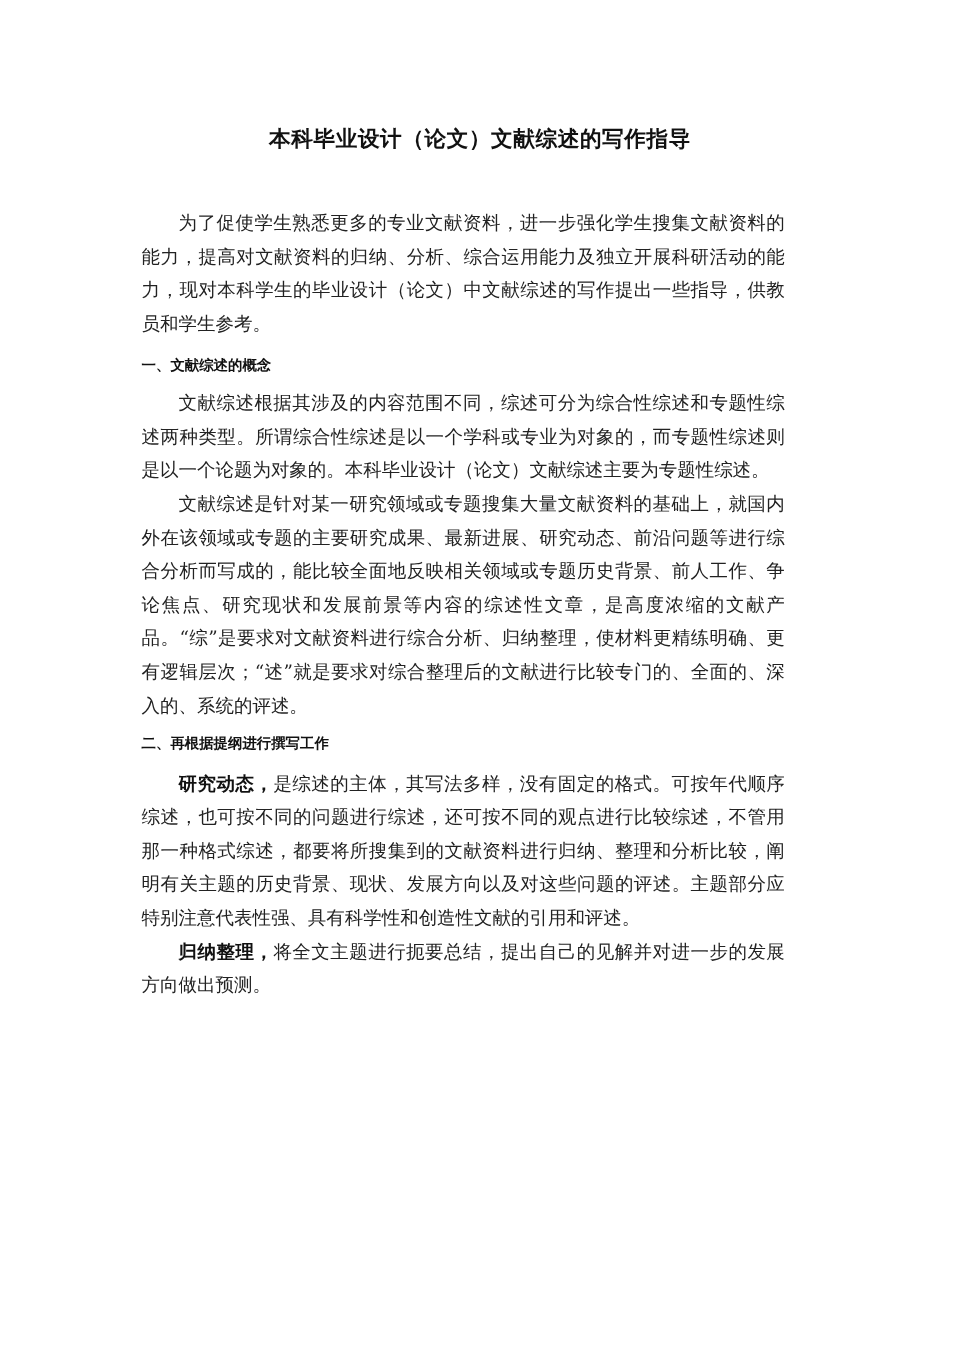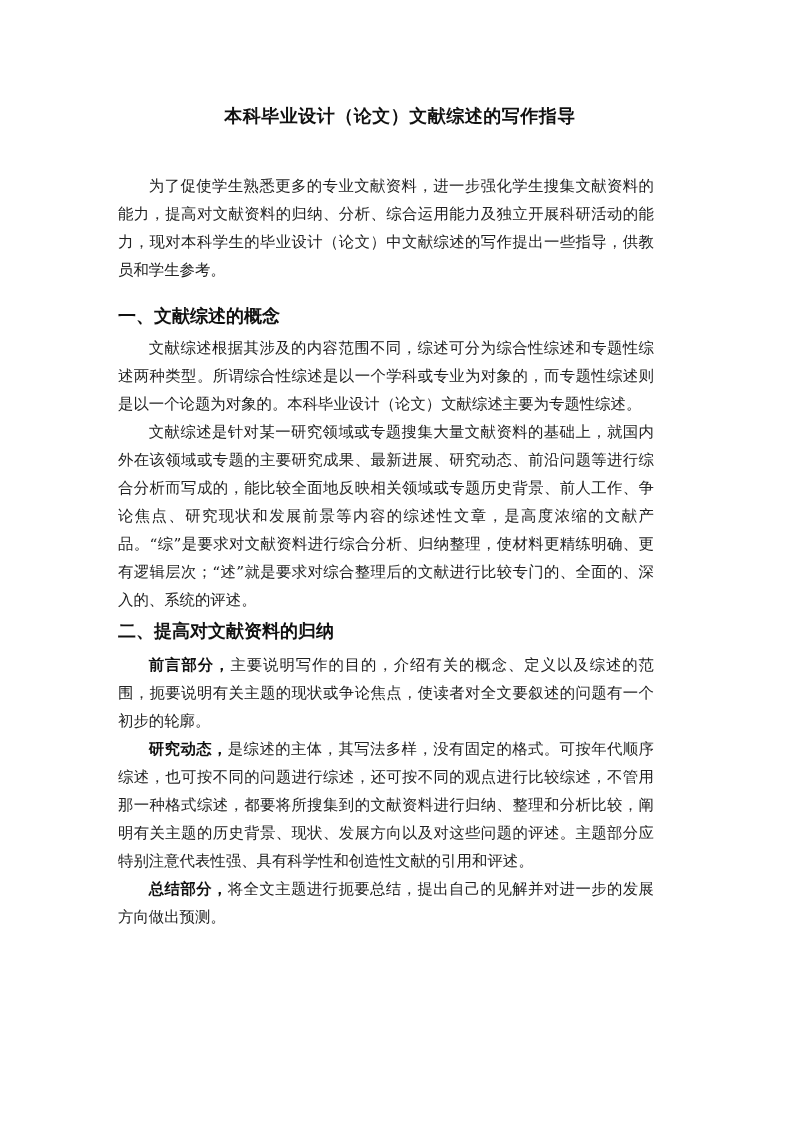--- a/index.html
+++ b/index.html
@@ -46,53 +46,50 @@
     .para {
       margin: 0;
       text-indent: 2em;
       text-align: justify;
       text-justify: inter-character;
     }
     .heading {
       margin: 0;
       font-family: "DejaVu Sans", "Liberation Sans", sans-serif;
       font-weight: bold;
-      font-size: 18px;
+      font-size: 12px;
       line-height: 32px;
       color: #111;
     }
     .lead {
       font-family: "DejaVu Sans", "Liberation Sans", sans-serif;
       font-weight: bold;
       color: #111;
     }
   </style>
 </head>
 <body>
 
 <div class="page">
 
   <div class="title">本科毕业设计（论文）文献综述的写作指导</div>
 
   <div class="body">
 
-    <p class="para" style="margin-bottom:16px;">为了促使学生熟悉更多的专业文献资料，进一步强化学生搜集文献资料的能力，提高对文献资料的归纳、分析、综合运用能力及独立开展科研活动的能力，现对本科学生的毕业设计（论文）中文献综述的写作提出一些指导，供教员和学生参考。</p>
+    <p class="para" style="margin-bottom:4px;">为了促使学生熟悉更多的专业文献资料，进一步强化学生搜集文献资料的能力，提高对文献资料的归纳、分析、综合运用能力及独立开展科研活动的能力，现对本科学生的毕业设计（论文）中文献综述的写作提出一些指导，供教员和学生参考。</p>
 
     <h2 class="heading" style="margin-top:1px; margin-bottom:2px;">一、文献综述的概念</h2>
     <p class="para">文献综述根据其涉及的内容范围不同，综述可分为综合性综述和专题性综述两种类型。所谓综合性综述是以一个学科或专业为对象的，而专题性综述则是以一个论题为对象的。本科毕业设计（论文）文献综述主要为专题性综述。</p>
     <p class="para">文献综述是针对某一研究领域或专题搜集大量文献资料的基础上，就国内外在该领域或专题的主要研究成果、最新进展、研究动态、前沿问题等进行综合分析而写成的，能比较全面地反映相关领域或专题历史背景、前人工作、争论焦点、研究现状和发展前景等内容的综述性文章，是高度浓缩的文献产品。“综”是要求对文献资料进行综合分析、归纳整理，使材料更精练明确、更有逻辑层次；“述”就是要求对综合整理后的文献进行比较专门的、全面的、深入的、系统的评述。</p>
 
-    <h2 class="heading" style="margin-top:1px; margin-bottom:4px;">二、提高对文献资料的归纳</h2>
+    <h2 class="heading" style="margin-top:1px; margin-bottom:4px;">二、再根据提纲进行撰写工作</h2>
 
-    <p class="para">
-      <span class="lead">前言部分，</span><span>主要说明写作的目的，介绍有关的概念、定义以及综述的范围，扼要说明有关主题的现状或争论焦点，使读者对全文要叙述的问题有一个初步的轮廓。</span>
-    </p>
 
     <p class="para">
       <span class="lead">研究动态，</span><span>是综述的主体，其写法多样，没有固定的格式。可按年代顺序综述，也可按不同的问题进行综述，还可按不同的观点进行比较综述，不管用那一种格式综述，都要将所搜集到的文献资料进行归纳、整理和分析比较，阐明有关主题的历史背景、现状、发展方向以及对这些问题的评述。主题部分应特别注意代表性强、具有科学性和创造性文献的引用和评述。</span>
     </p>
 
     <p class="para">
-      <span class="lead">总结部分，</span><span>将全文主题进行扼要总结，提出自己的见解并对进一步的发展方向做出预测。</span>
+      <span class="lead">归纳整理，</span><span>将全文主题进行扼要总结，提出自己的见解并对进一步的发展方向做出预测。</span>
     </p>
 
   </div>
 </div>
 
 </body></html>

